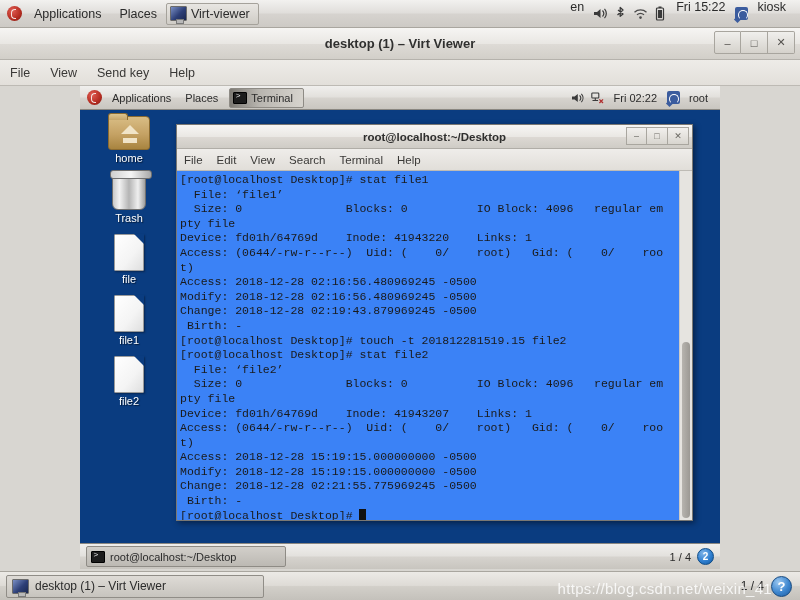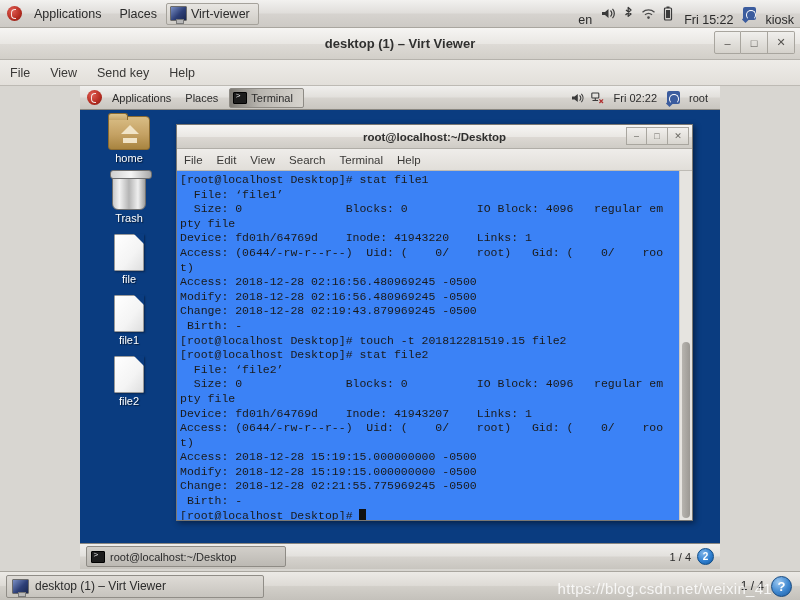--- a/index.html
+++ b/index.html
@@ -13,21 +13,21 @@
 
   
   .host-panel {
     position: absolute; left: 0; top: 0; width: 800px; height: 28px;
     background: linear-gradient(to bottom, #f2f1ef 0%, #e0dedb 48%, #d6d3cf 52%, #cdcac5 100%);
     border-bottom: 1px solid #a9a69f;
     display: flex; align-items: center;
     font-size: 12.5px; color: #2b2b2b;
   }
   .host-panel .hp-left { display: flex; align-items: center; height: 100%; }
-  .host-panel .hp-right { display: flex; align-items: flex-end; height: 100%; margin-left: auto; }
+  .host-panel .hp-right { display: flex; align-items: flex-start; height: 100%; margin-left: auto; padding-right: 8px; }
   .pmenu { padding: 0 9px; height: 100%; display: flex; align-items: center; white-space: nowrap; }
   .fedora-logo {
     width: 15px; height: 15px; border-radius: 50%;
     background: radial-gradient(circle at 36% 32%, #e05c52 0%, #b32b20 60%, #7a1a12 100%);
     margin-left: 7px; margin-right: 3px; position: relative; flex: none;
   }
   .fedora-logo::after {
     content: ""; position: absolute; left: 4px; top: 2.5px;
     width: 4px; height: 8px; border: 1.6px solid #f3e3e0; border-right: none;
     border-radius: 4px 0 0 4px;

